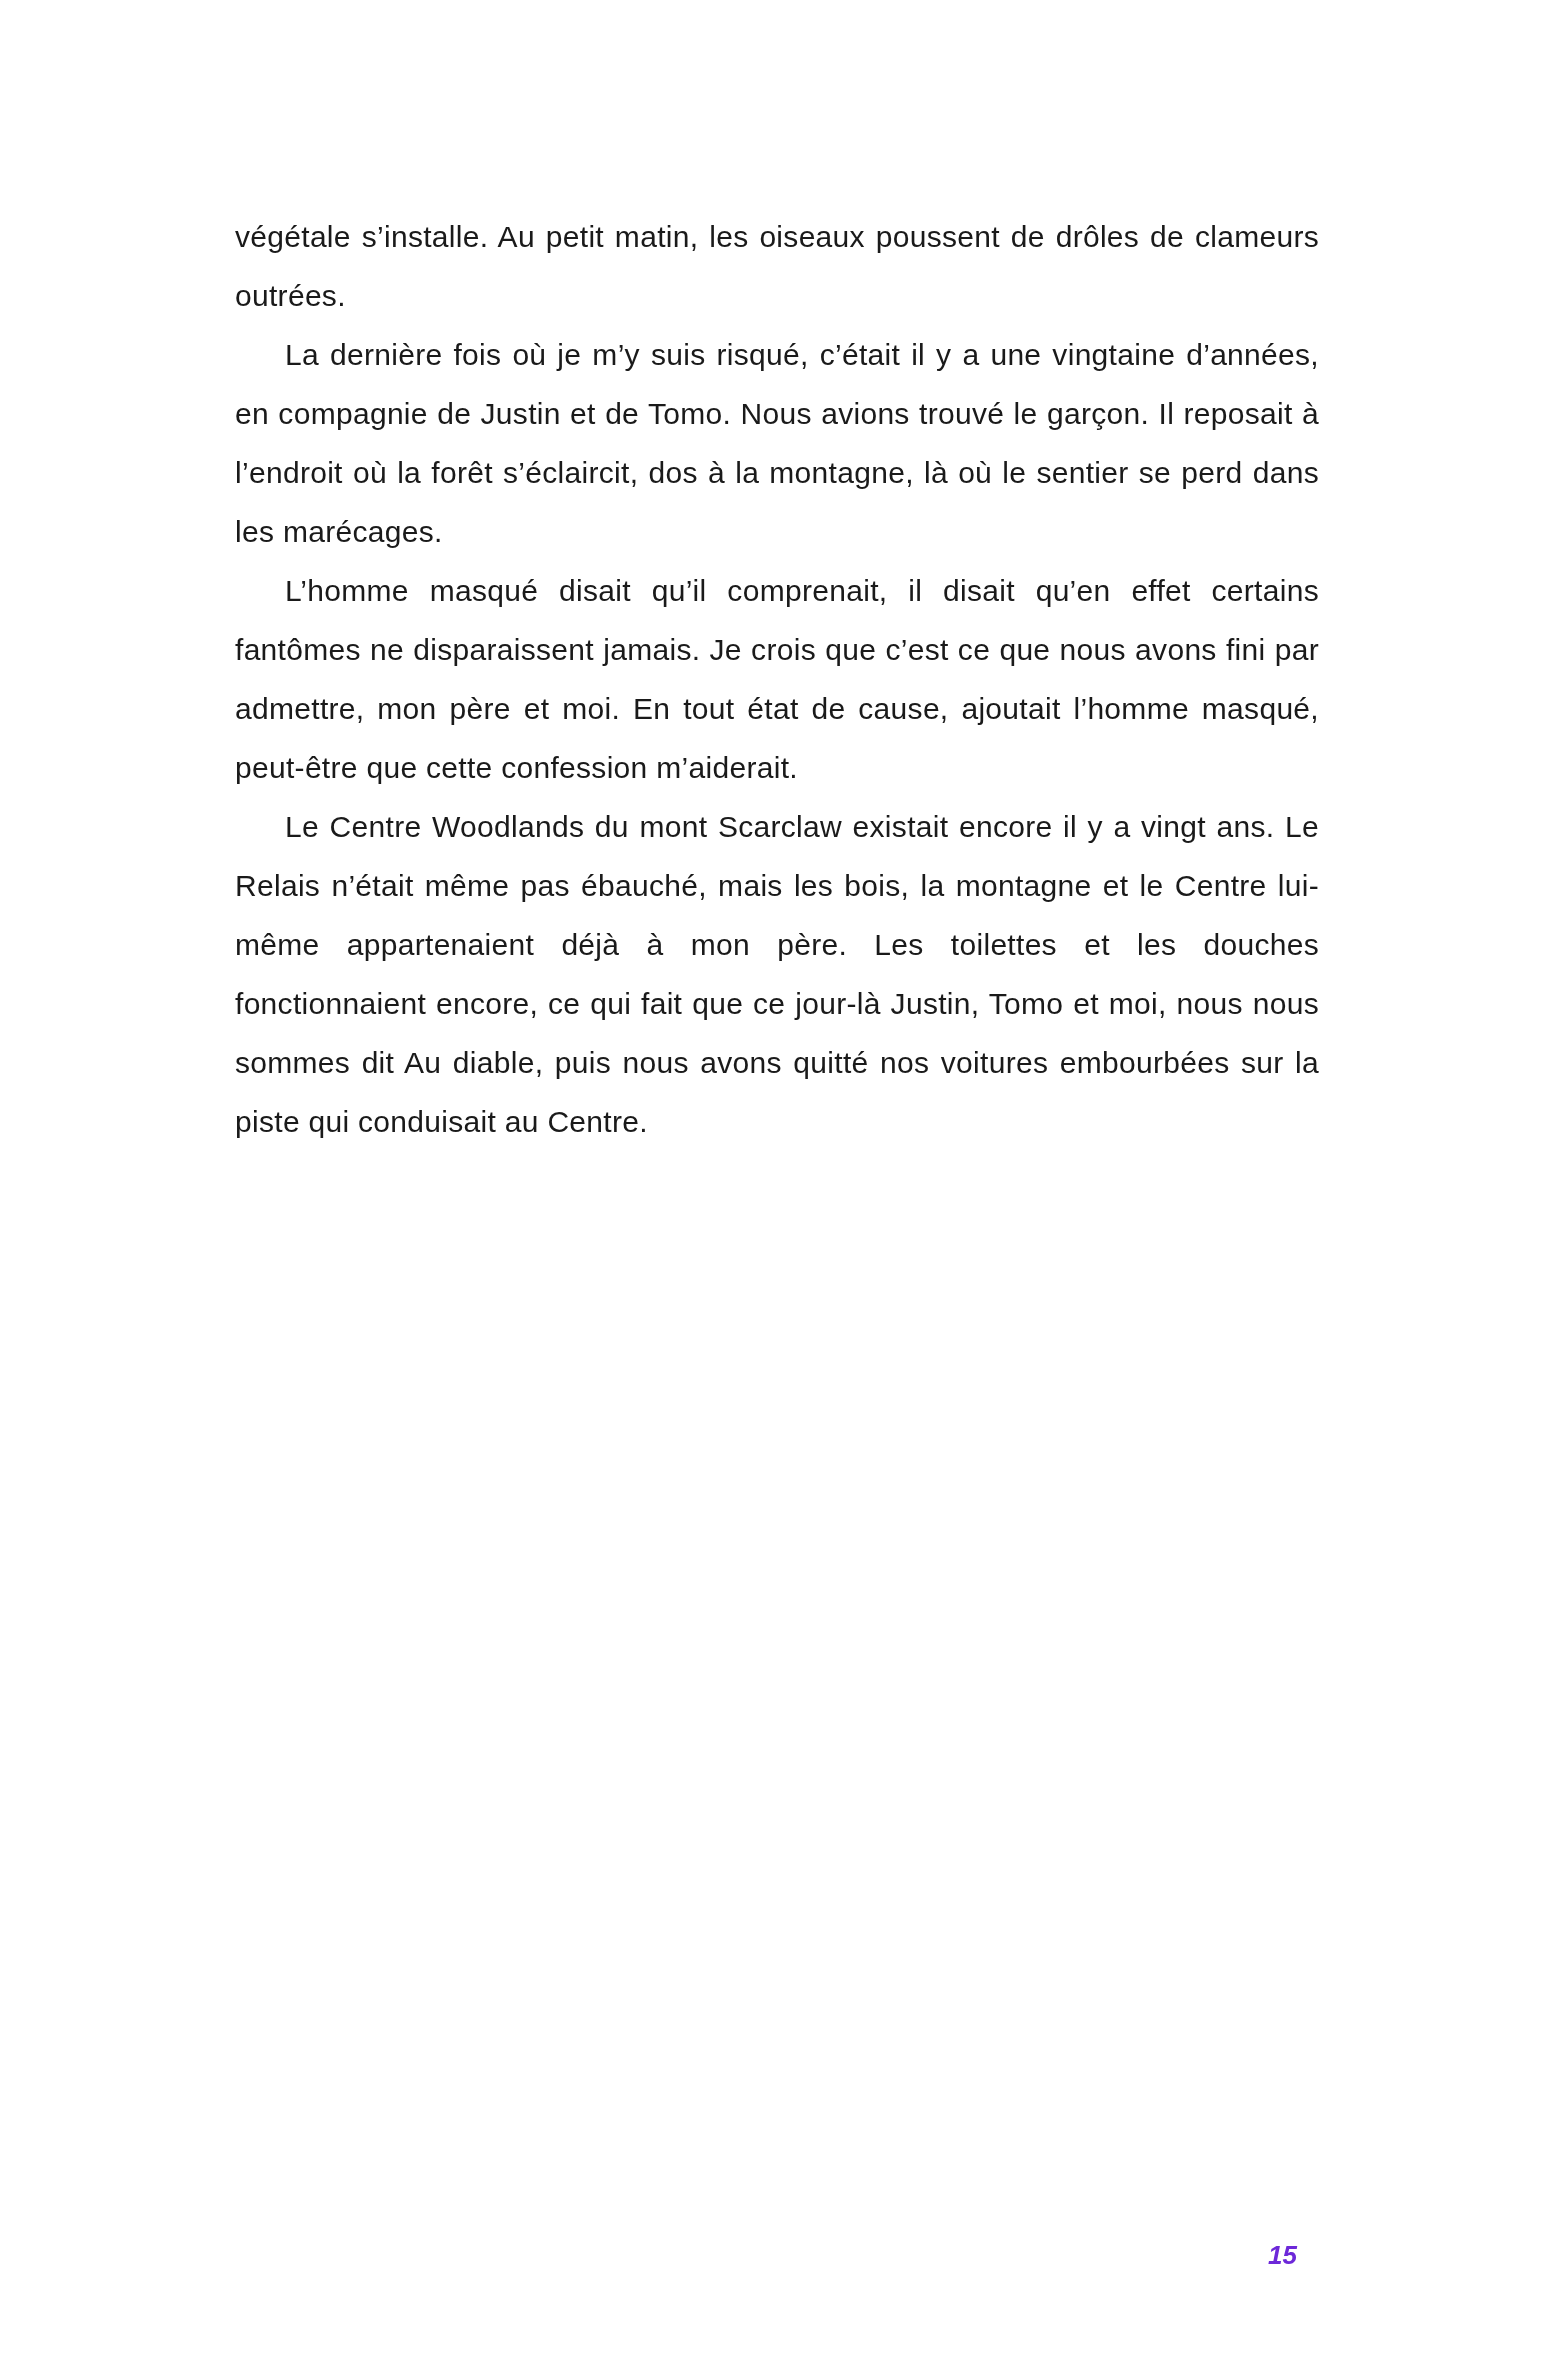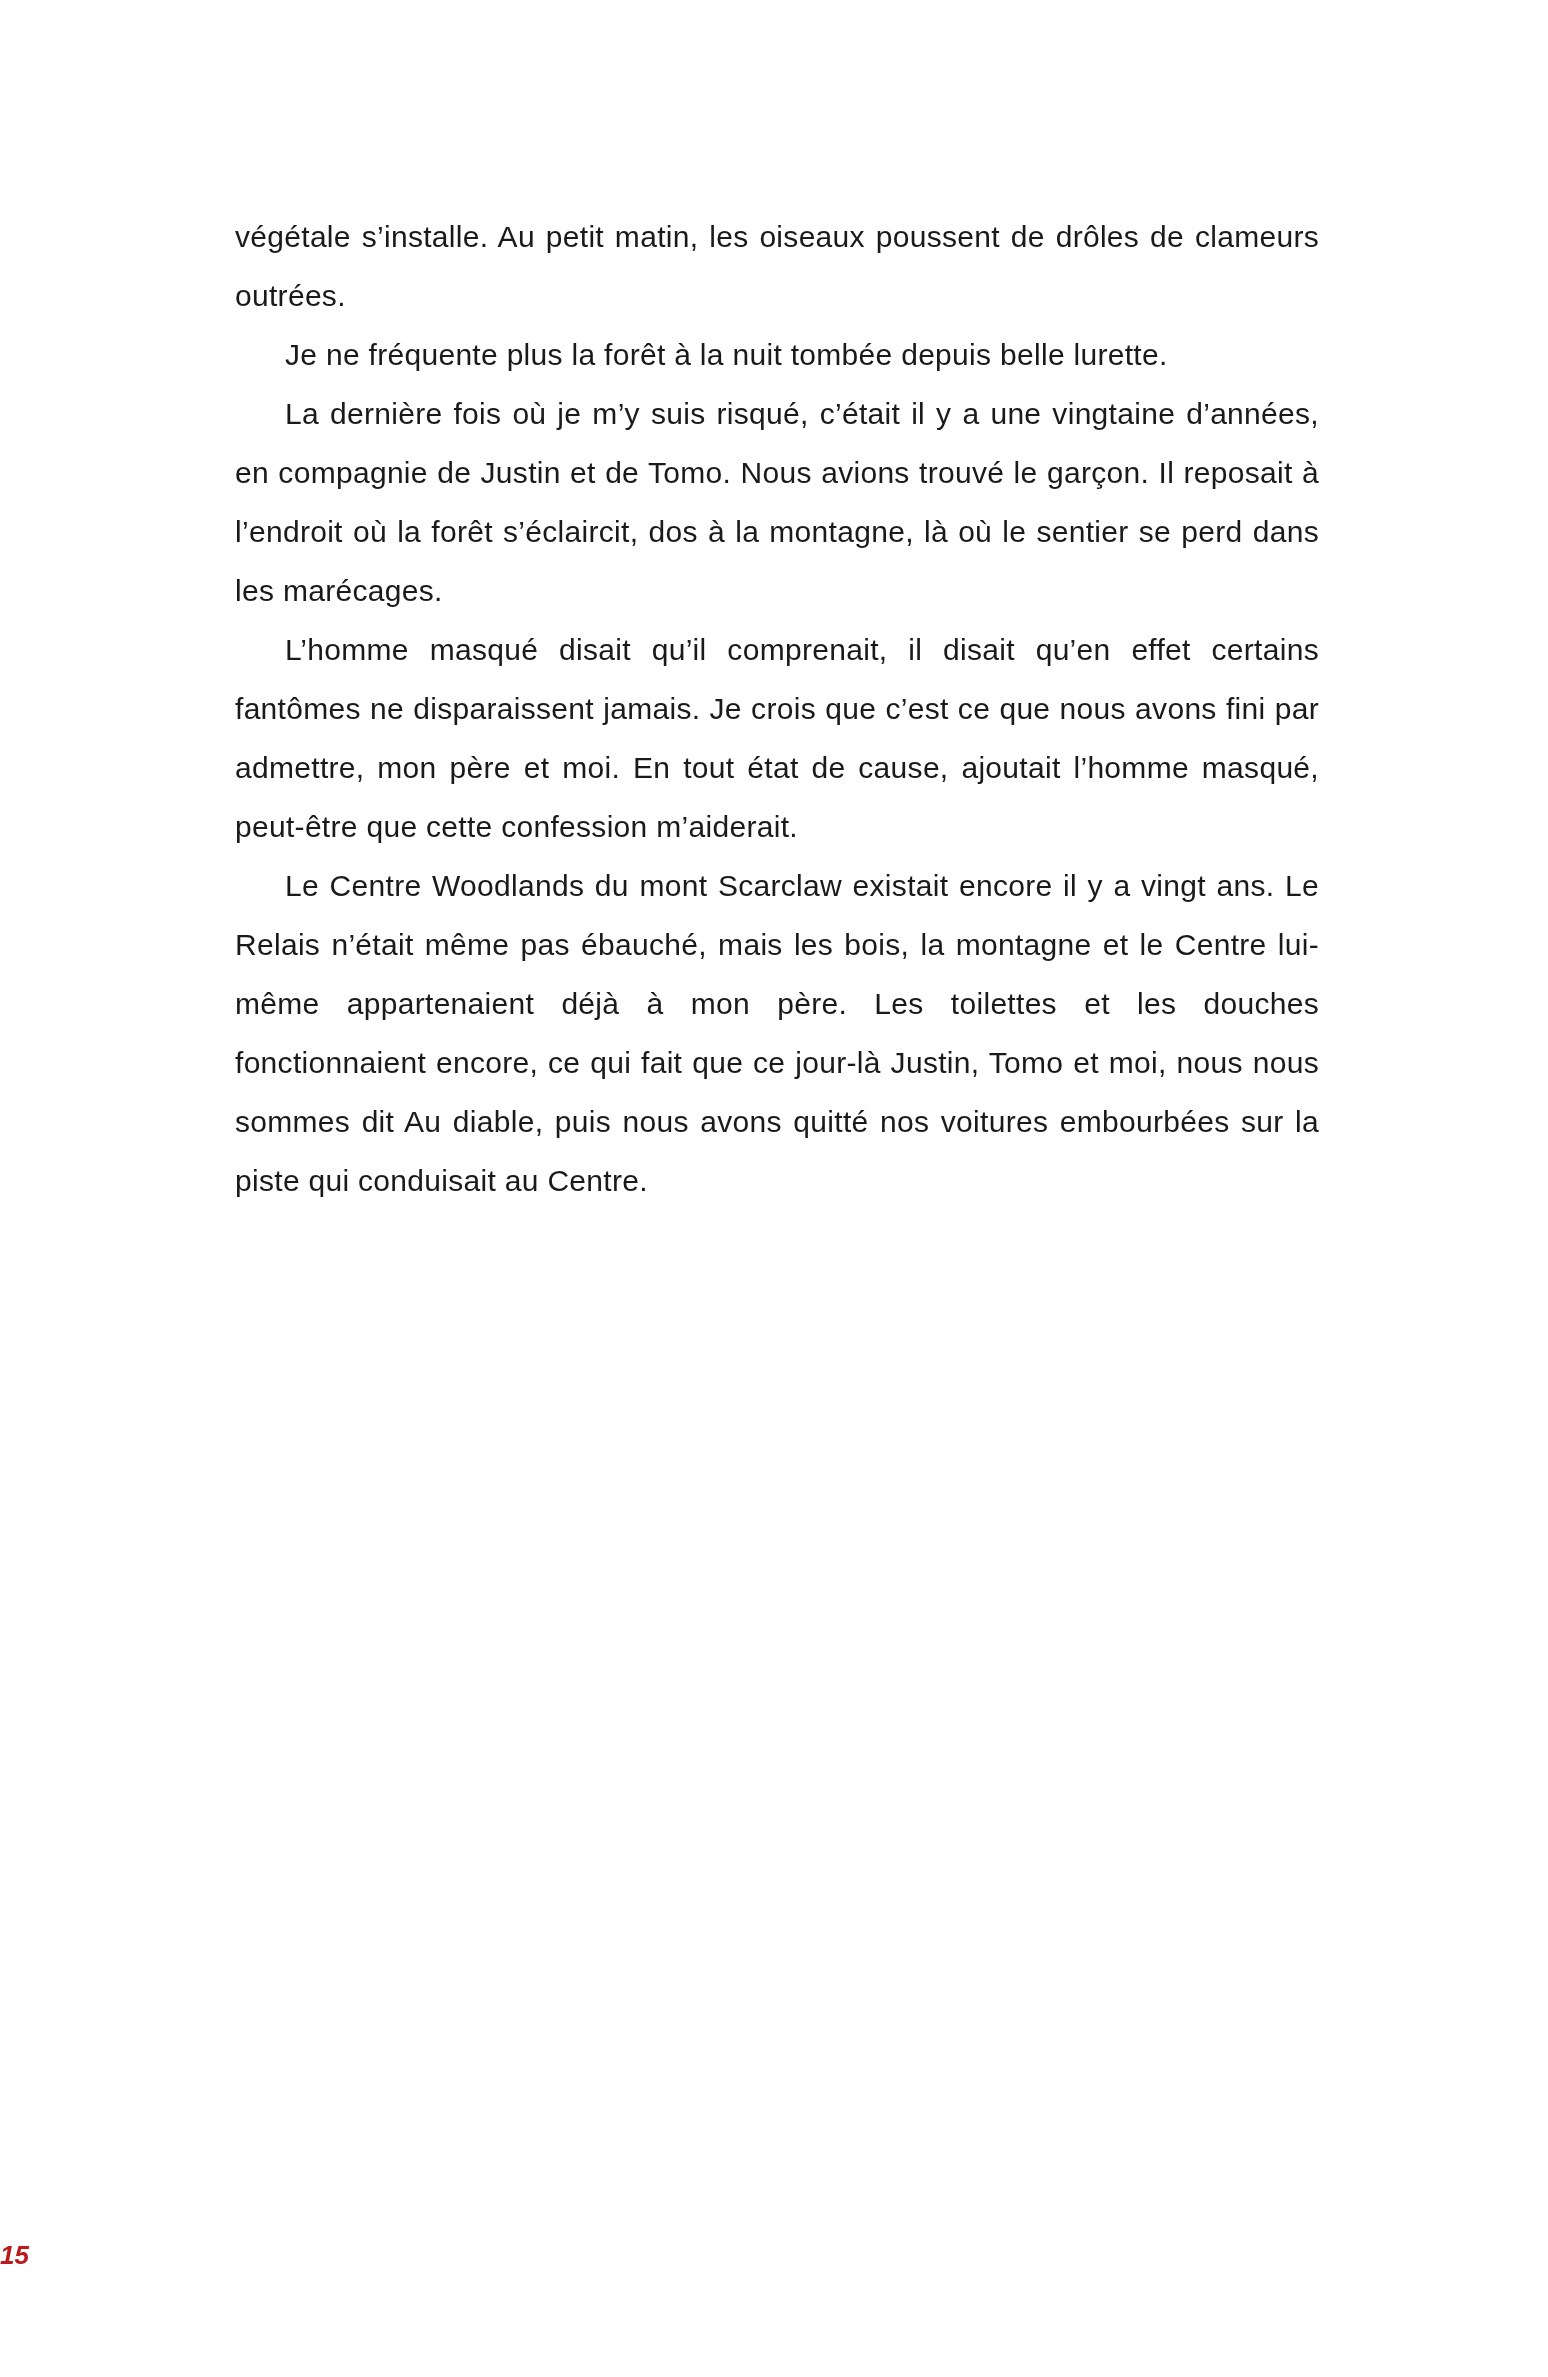--- a/index.html
+++ b/index.html
@@ -39,37 +39,36 @@
   }
   .para.indent {
     text-indent: 50px;
   }
   
   .page-number {
     position: absolute;
     left: 0;
     right: 0;
     top: 2240px;
-    text-align: left;
+    text-align: right;
     padding-right: 229px;
     font-size: 26px;
     font-style: italic;
     font-weight: bold;
-    color: #b91c1c;
+    color: #6d28d9;
     font-family: "Liberation Sans", sans-serif;
   }
 </style>
 </head>
 <body>
 
 <div class="page">
 
   <div class="text-block">
     <p class="para first">végétale s’installe. Au petit matin, les oiseaux poussent de drôles de clameurs outrées.</p>
-    <p class="para indent">Je ne fréquente plus la forêt à la nuit tombée depuis belle lurette.</p>
     <p class="para indent">La dernière fois où je m’y suis risqué, c’était il y a une vingtaine d’années, en compagnie de Justin et de Tomo. Nous avions trouvé le garçon. Il reposait à l’endroit où la forêt s’éclaircit, dos à la montagne, là où le sentier se perd dans les marécages.</p>
     <p class="para indent">L’homme masqué disait qu’il comprenait, il disait qu’en effet certains fantômes ne disparaissent jamais. Je crois que c’est ce que nous avons fini par admettre, mon père et moi. En tout état de cause, ajoutait l’homme masqué, peut-être que cette confession m’aiderait.</p>
     <p class="para indent">Le Centre Woodlands du mont Scarclaw existait encore il y a vingt ans. Le Relais n’était même pas ébauché, mais les bois, la montagne et le Centre lui-même appartenaient déjà à mon père. Les toilettes et les douches fonctionnaient encore, ce qui fait que ce jour-là Justin, Tomo et moi, nous nous sommes dit Au diable, puis nous avons quitté nos voitures embourbées sur la piste qui conduisait au Centre.</p>
   </div>
 
   <div class="page-number">15</div>
 
 </div>
 
 

